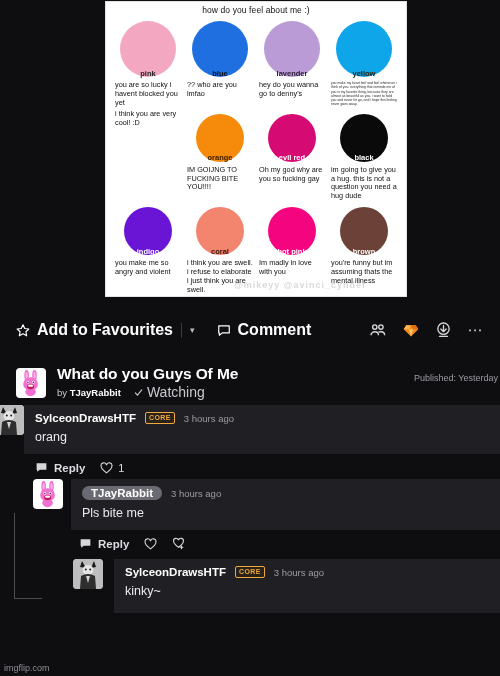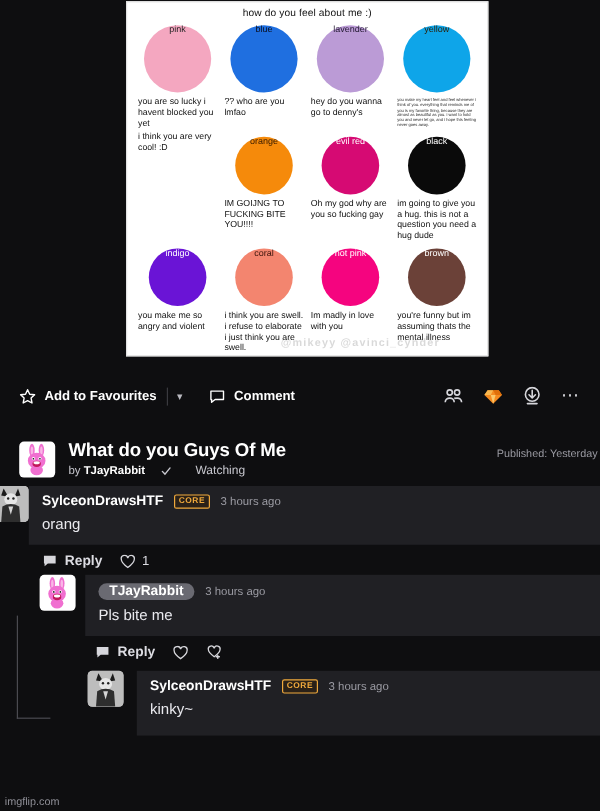--- a/index.html
+++ b/index.html
@@ -19,41 +19,42 @@
     background:#ffffff;overflow:hidden;
     border:1px solid #e2e2e2;box-sizing:border-box;
   }
   .meme-title{
     text-align:center;font-size:8.5px;color:#111;margin-top:3px;
     font-family:"Liberation Sans", sans-serif;letter-spacing:.1px;
   }
   .grid{display:grid;grid-template-columns:repeat(4,1fr);padding:0 6px;}
   .cell{padding:2px 3px 0 3px;}
   .bubble{
-    border-radius:50%;display:flex;align-items:flex-start;justify-content:center;
+    border-radius:50%;display:flex;align-items:flex-end;justify-content:center;
     margin:4px auto 4px auto;
+    font-weight:bold;
   }
   .bubble span{font-size:7.5px;line-height:1;}
   .cell p{
     margin:0;font-size:7.3px;line-height:1.22;color:#111;
     word-break:break-word;
   }
   .cell p.tiny{font-size:3.4px;line-height:1.25;color:#2a2a2a;}
   .wm{
     position:absolute;left:128px;bottom:4px;width:170px;height:12px;
     color:rgba(120,120,120,.28);font-size:9px;letter-spacing:1px;
     font-family:"Liberation Sans", sans-serif;overflow:hidden;white-space:nowrap;font-weight:bold;
   }
 
   
   .actionbar{
     position:absolute;left:0;top:300px;width:500px;height:60px;
     display:flex;align-items:center;padding:0 16px;box-sizing:border-box;
   }
-  .act{display:flex;align-items:center;gap:7px;color:#fff;font-size:11px;font-weight:bold;}
+  .act{display:flex;align-items:center;gap:7px;color:#fff;font-size:16px;font-weight:bold;}
   .act.first{margin-right:0;}
   .divider{width:1px;height:15px;background:#3a3a3f;margin:0 8px;}
   .chev{color:#b9b9c0;font-size:9px;line-height:1;}
   .act.comment{margin-left:22px;}
   .spacer{flex:1;}
   .right-icons{display:flex;align-items:center;gap:17px;}
   .ricon{color:#d6d6db;display:flex;align-items:center;}
   .dots{color:#d6d6db;font-size:15px;letter-spacing:1.5px;line-height:10px;}
 
   
@@ -63,21 +64,21 @@
   }
   .avatar-sq{
     width:30px;height:30px;border-radius:4px;background:#fff;flex:0 0 auto;
     display:flex;align-items:center;justify-content:center;overflow:hidden;
   }
   .title-text{margin-left:11px;}
   .ptitle{font-size:15.5px;font-weight:bold;color:#fff;line-height:1.15;letter-spacing:-.1px;}
   .subline{display:flex;align-items:center;gap:13px;margin-top:2px;}
   .byline{font-size:9.5px;color:#c8c8cf;}
   .byline b{color:#fff;}
-  .watching{font-size:10px;color:#c8c8cf;display:flex;align-items:center;gap:20px;}
+  .watching{font-size:14px;color:#c8c8cf;display:flex;align-items:center;gap:4px;}
   .published{
     position:absolute;right:0px;top:13px;font-size:9px;color:#9b9ba3;white-space:nowrap;
   }
 
   
   .comments{position:absolute;left:0;top:405px;width:500px;}
   .cmt{position:relative;}
   .cmt-row{display:flex;align-items:flex-start;}
   .c-avatar{
     width:30px;height:30px;border-radius:4px;flex:0 0 auto;overflow:hidden;

